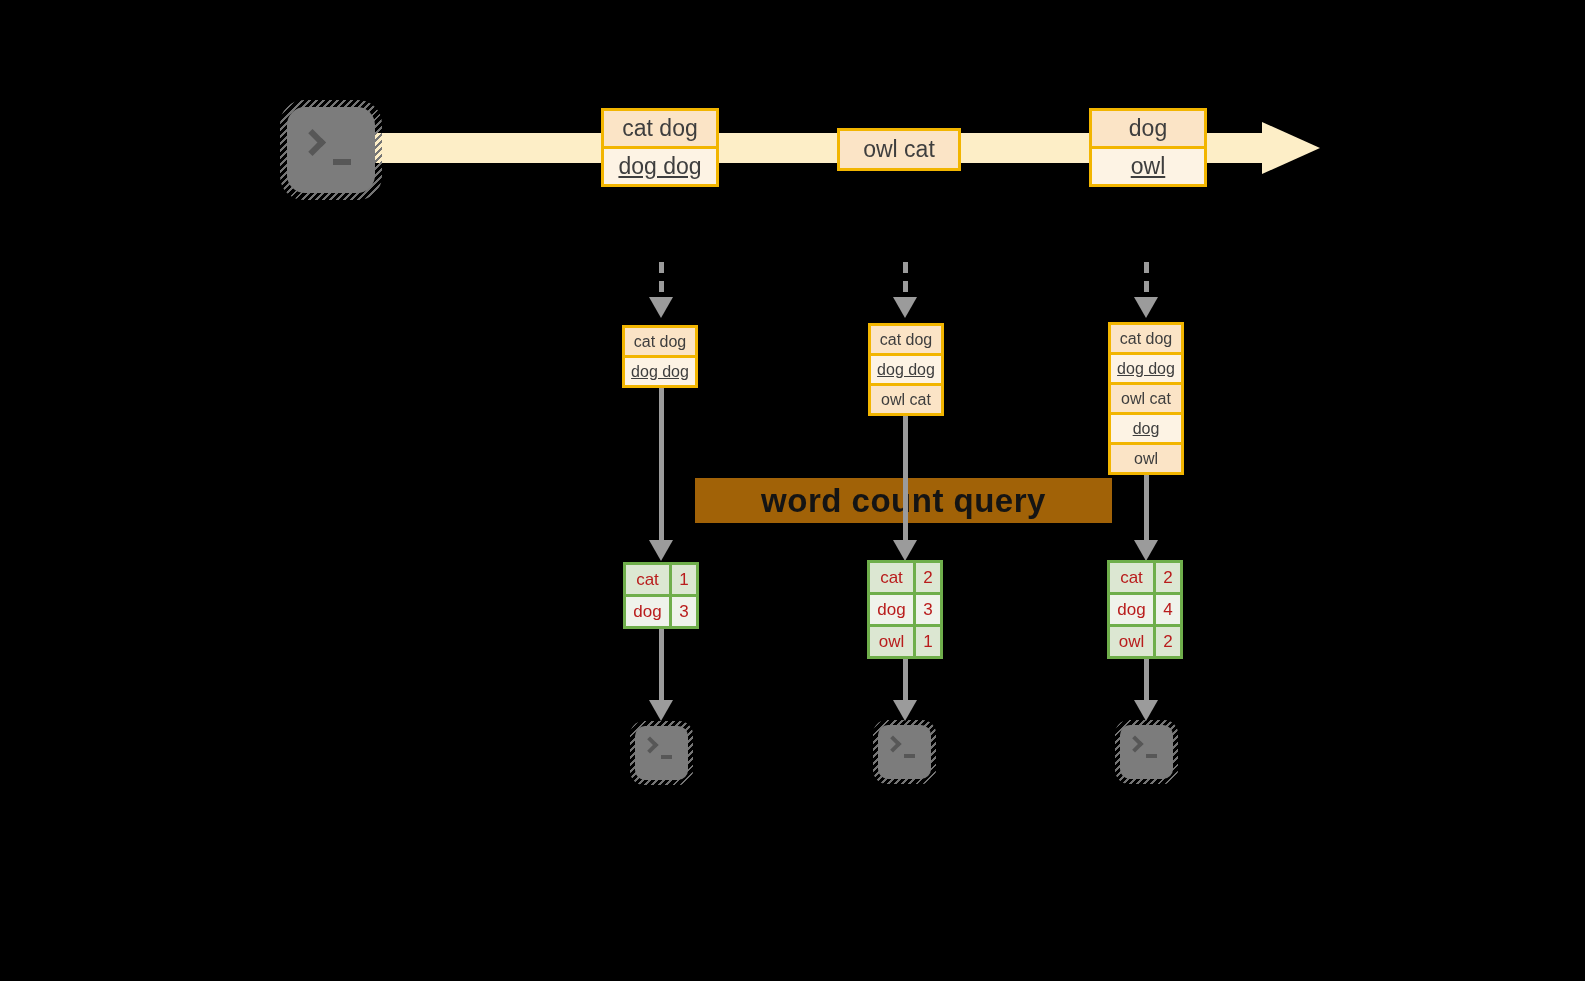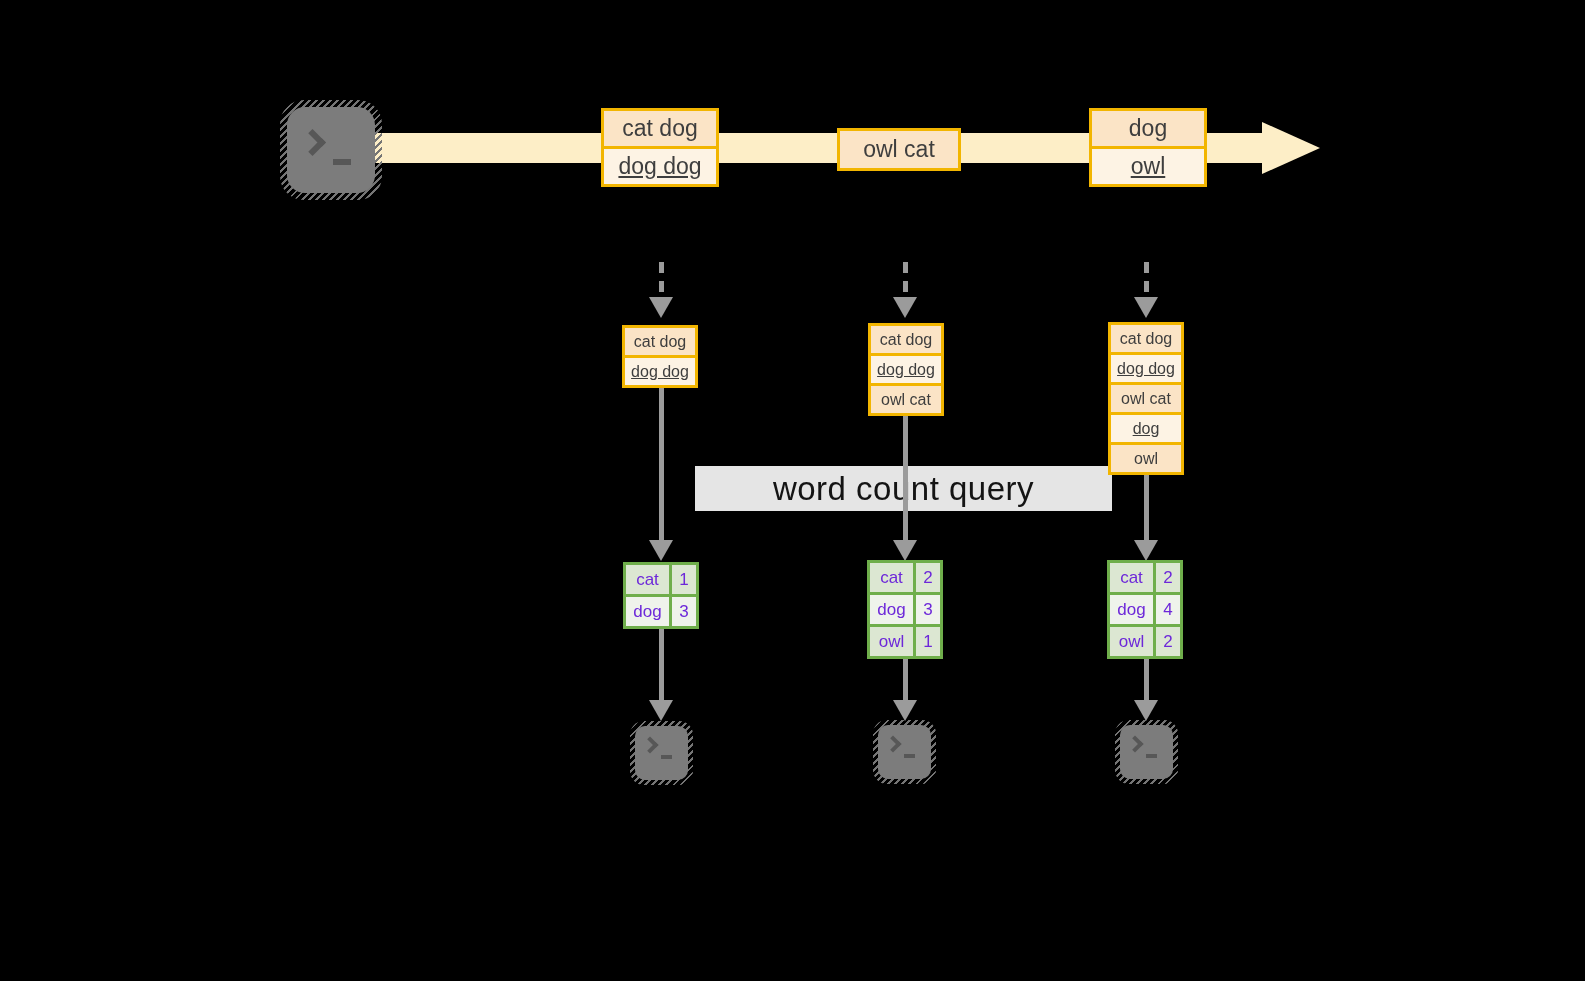--- a/index.html
+++ b/index.html
@@ -36,27 +36,27 @@
   .dashline{position:absolute;width:5px;z-index:4;
     background:repeating-linear-gradient(to bottom,#9B9B9B 0 11px,rgba(0,0,0,0) 11px 19px);}
   .solidline{position:absolute;width:5px;background:#9B9B9B;z-index:4;}
   .ahead{position:absolute;width:0;height:0;z-index:4;
     border-left:12px solid transparent;border-right:12px solid transparent;border-top:21px solid #9B9B9B;}
   
   .accbox{position:absolute;z-index:5;border:3px solid #F2B500;display:flex;flex-direction:column;background:#F2B500;gap:3px;}
   .acell{width:70px;height:27px;display:flex;align-items:center;justify-content:center;
     font-size:16px;color:#3E3E3E;}
   
-  .banner{position:absolute;left:695px;top:466px;width:417px;height:45px;background:#e5e5e5;z-index:3;
+  .banner{position:absolute;left:695px;top:478px;width:417px;height:45px;background:#a16207;z-index:3;
     display:flex;align-items:center;justify-content:center;
-    font-size:33px;font-weight:400;color:#141414;letter-spacing:0.5px;}
+    font-size:33px;font-weight:700;color:#141414;letter-spacing:0.5px;}
   
   .ctable{position:absolute;z-index:5;background:#6FAE4B;padding:3px;display:grid;
     grid-template-columns:43px 24px;gap:3px;}
-  .tc{height:29px;display:flex;align-items:center;justify-content:center;font-size:17px;color:#6d28d9;}
+  .tc{height:29px;display:flex;align-items:center;justify-content:center;font-size:17px;color:#b91c1c;}
   .rowA{background:#DCE7D2;}
   .rowB{background:#EFF3EB;}
 </style>
 </head>
 <body>
 
 <div class="stage">
 
   <div class="band"></div>
   <div class="band-head"></div>

